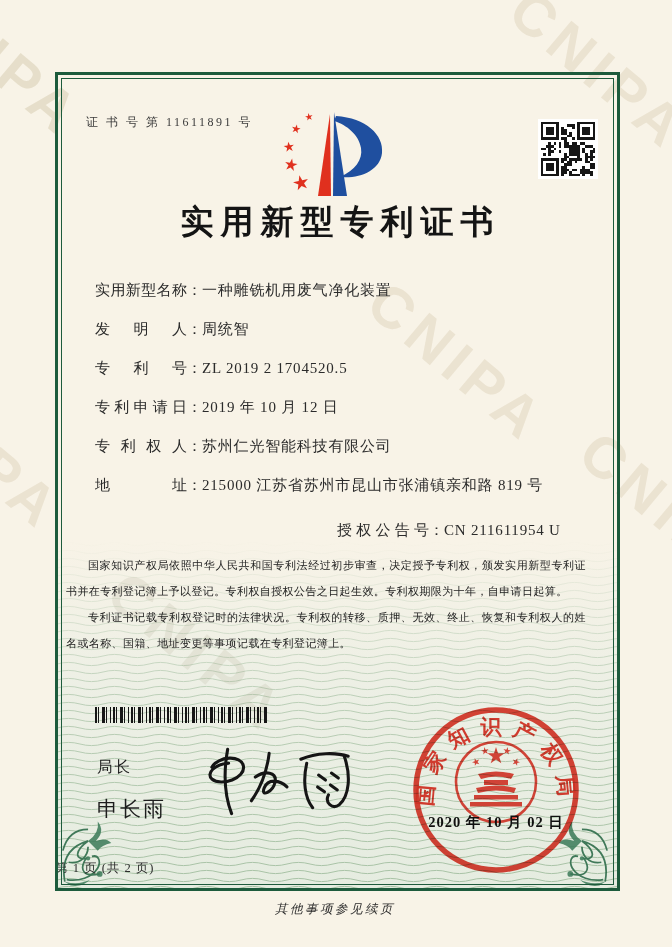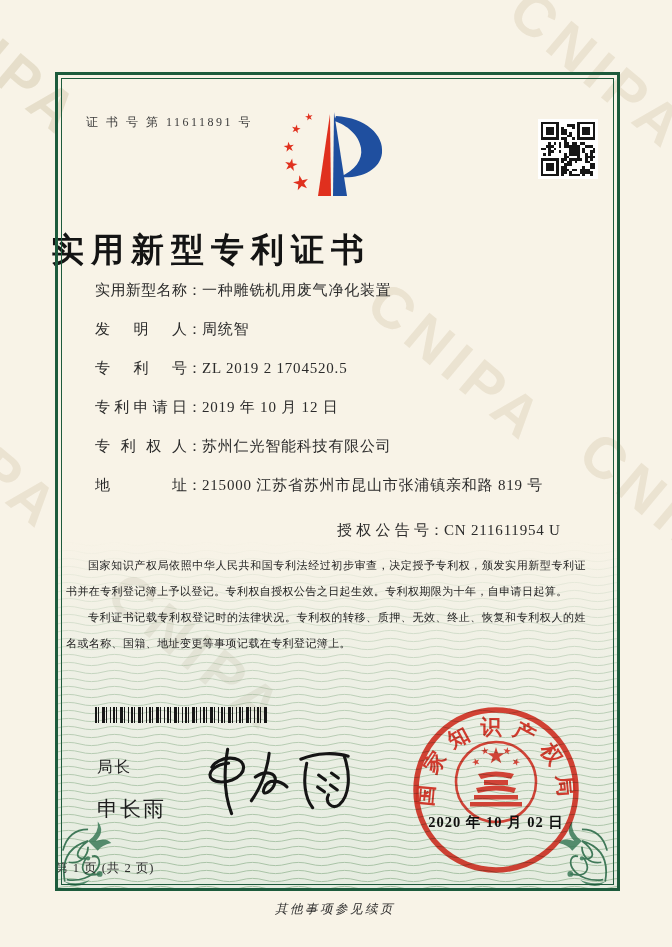--- a/index.html
+++ b/index.html
@@ -34,22 +34,22 @@
     content:"";position:absolute;inset:3px;border:1px solid #1d5b3c;
   }
   .waves{left:57px;top:540px;z-index:1;}
   .content{z-index:3;}
   .certnum{
     left:86px;top:114px;font-size:12px;letter-spacing:2.5px;color:#3b3b3b;z-index:3;
   }
   .logo{left:280px;top:108px;z-index:3;}
   .qr{left:538px;top:119px;z-index:3;}
   .title{
-    left:51px;top:200px;width:565px;text-align:left;z-index:3;
-    font-size:33px;font-weight:bold;letter-spacing:7px;color:#141414;margin-top:28px;
+    left:58px;top:200px;width:565px;text-align:center;z-index:3;
+    font-size:33px;font-weight:bold;letter-spacing:7px;color:#141414;
   }
   .frow{position:absolute;left:95px;font-size:15px;color:#2b2b2b;z-index:3;white-space:nowrap;}
   .flabel{
     display:inline-block;width:92px;vertical-align:bottom;
     text-align:justify;text-align-last:justify;
   }
   .fvalue{letter-spacing:0.8px;}
   .r0{top:281px;} .r1{top:320px;} .r2{top:359px;font-family:Liberation Serif, serif;}
   .r3{top:398px;} .r4{top:437px;} .r5{top:476px;}
   .r6{top:521px;}

